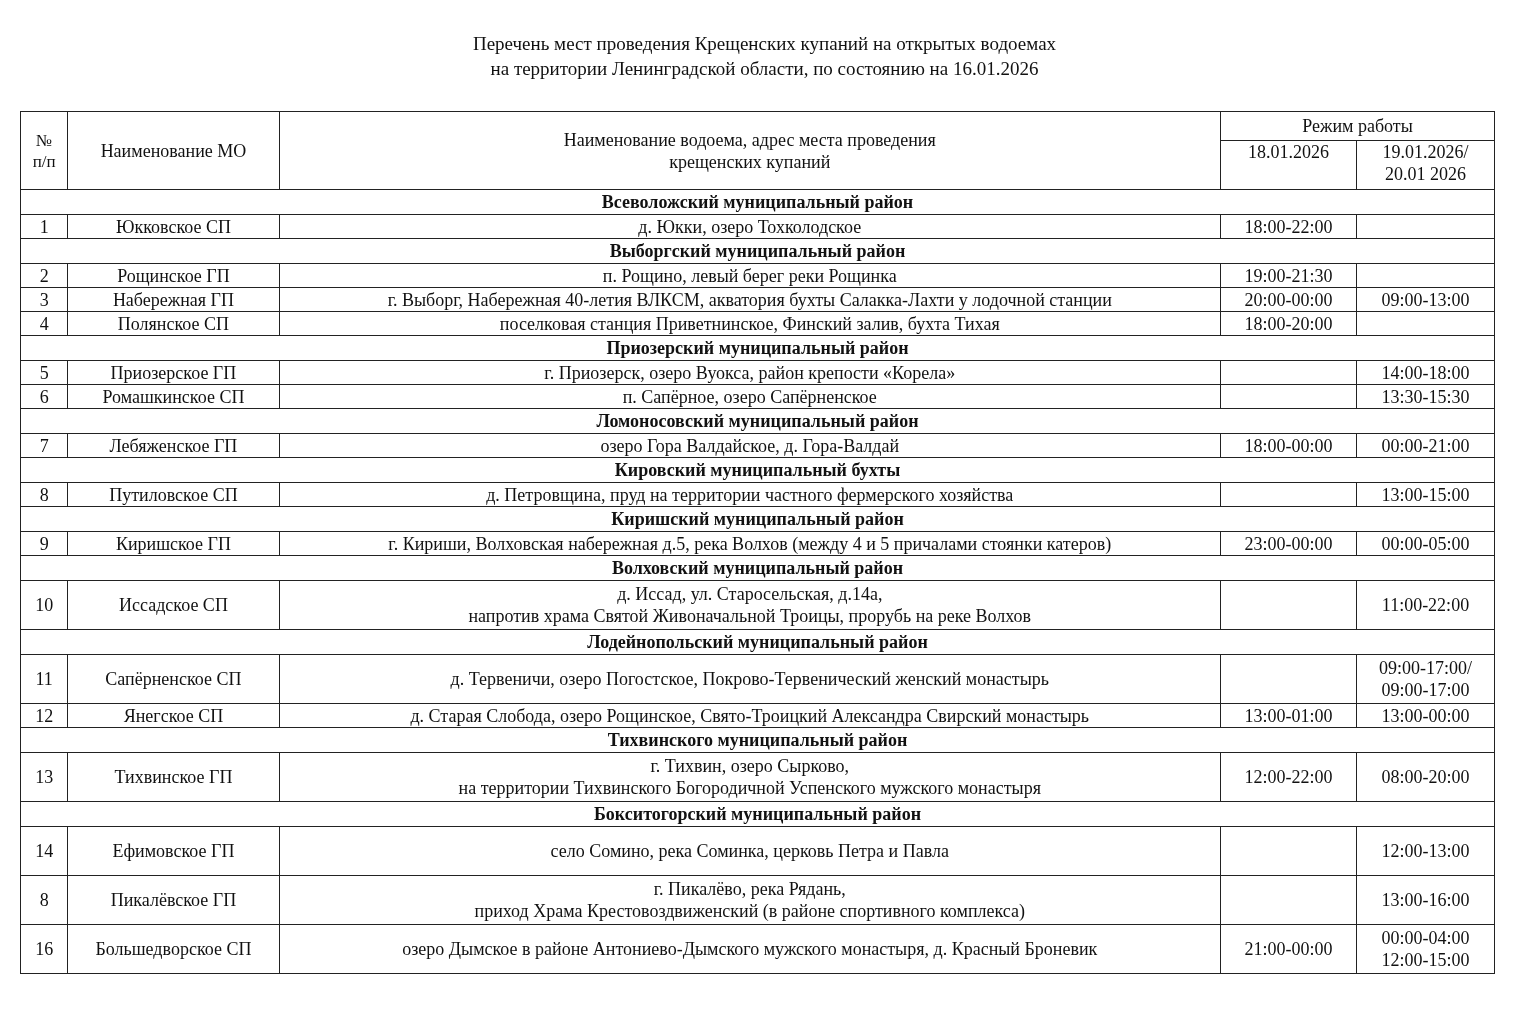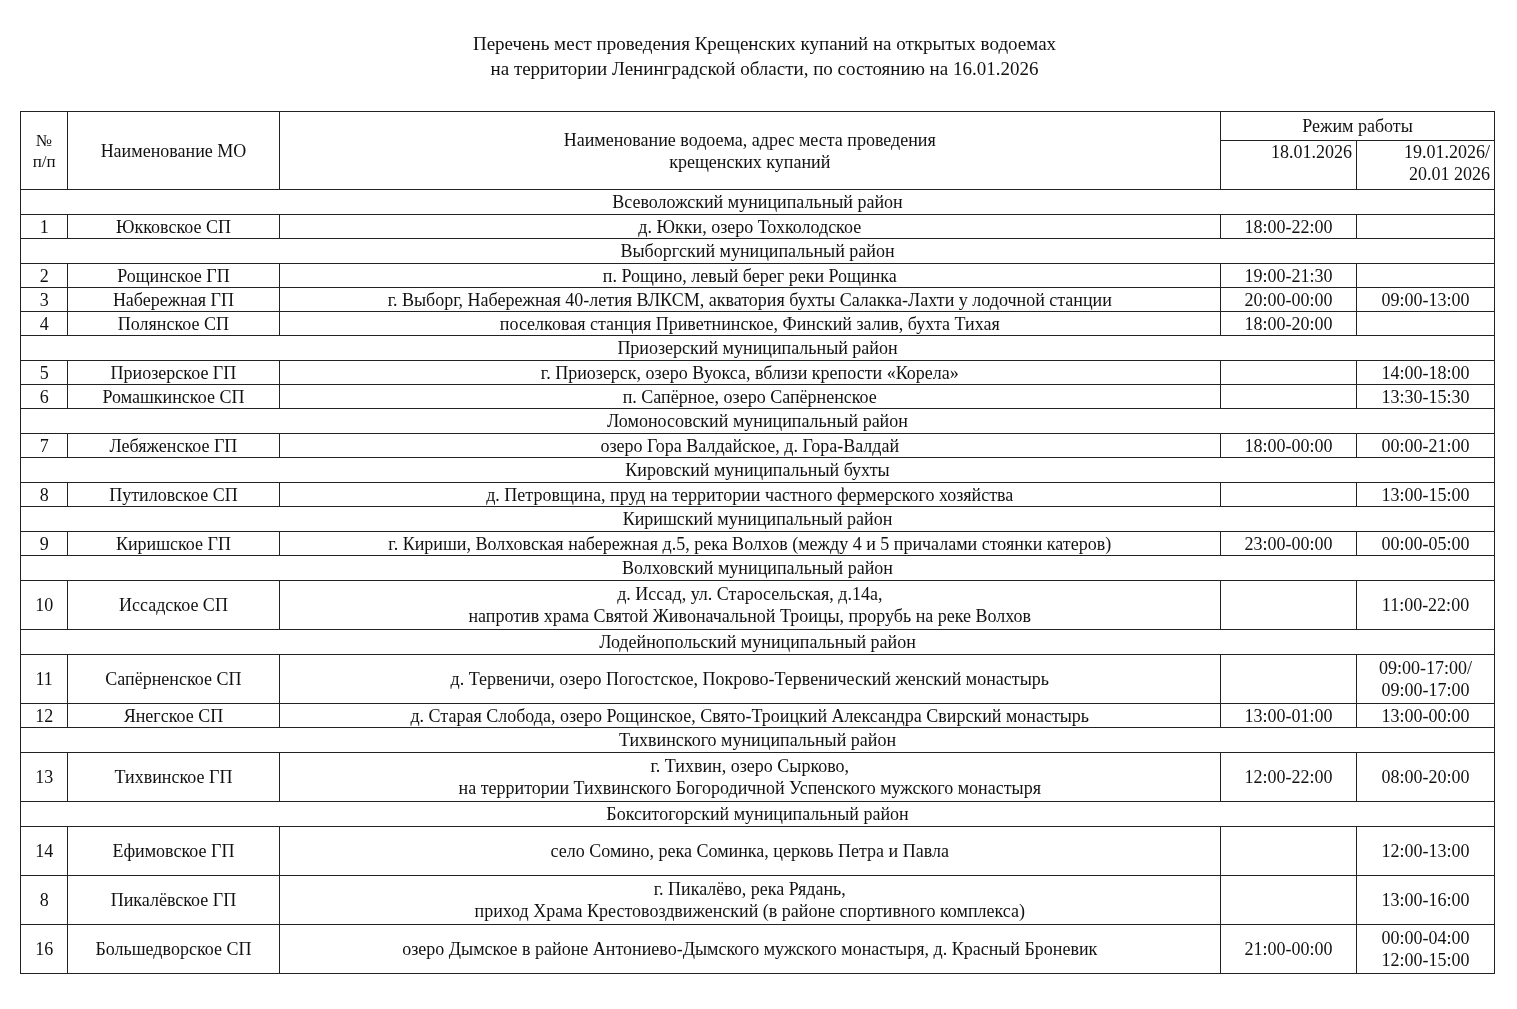--- a/index.html
+++ b/index.html
@@ -43,24 +43,24 @@
       font-weight: normal;
       overflow: hidden;
     }
     table.schedule { border: 1.5px solid #222222; }
     .col-num { width: 46px; }
     .col-mo { width: 205px; }
     .col-place { width: 914px; }
     .col-d1 { width: 132px; }
     .col-d2 { width: 134px; }
     tr.hdr1 th { height: 28px; }
-    tr.hdr2 th { height: 48px; vertical-align: top; text-align: right; }
+    tr.hdr2 th { height: 48px; vertical-align: top; }
     th.hdr-num { font-size: 17px; line-height: 21px; }
     tr.district td {
-      font-weight: normal;
+      font-weight: bold;
       height: 24px;
       padding-top: 0;
     }
     tr.row td { height: 23px; }
     tr.row.h2 td { height: 48px; }
     .line { display: block; }
     .place-left { text-align: left; padding-left: 10px; }
   </style>
 </head>
 <body>
@@ -152,21 +152,21 @@
         </td>
         <td></td>
       </tr>
       <tr class="district">
         <td colspan="5">Приозерский муниципальный район</td>
       </tr>
       <tr class="row">
         <td>5</td>
         <td>Приозерское ГП</td>
         <td>
-          <span class="line">г. Приозерск, озеро Вуокса, вблизи крепости «Корела»</span>
+          <span class="line">г. Приозерск, озеро Вуокса, район крепости «Корела»</span>
         </td>
         <td></td>
         <td>
           <span class="line">14:00-18:00</span>
         </td>
       </tr>
       <tr class="row">
         <td>6</td>
         <td>Ромашкинское СП</td>
         <td>

